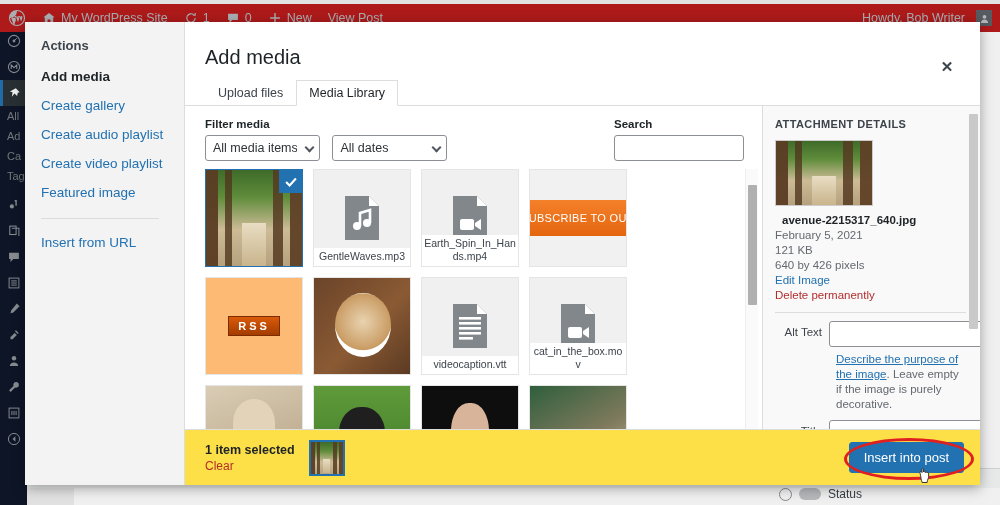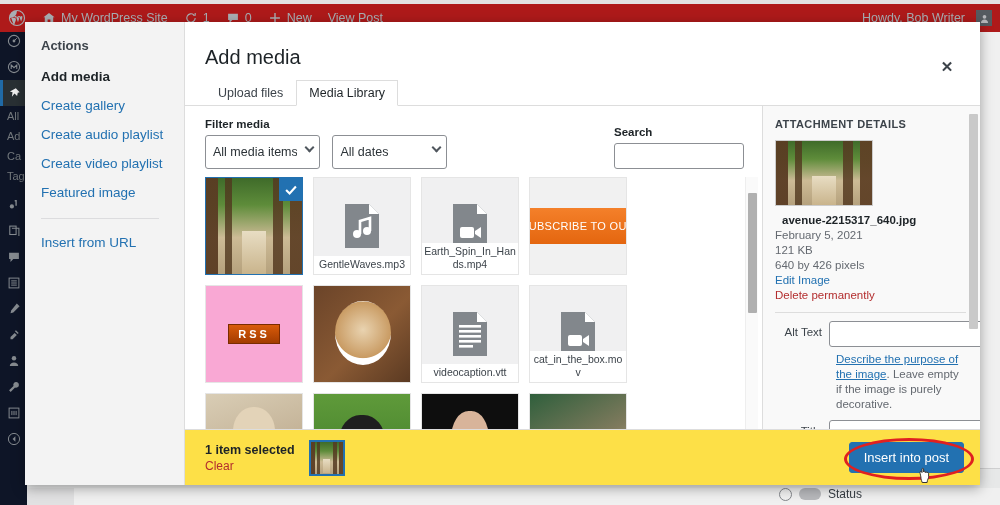--- a/index.html
+++ b/index.html
@@ -88,21 +88,21 @@
   }
   .tab.active { background:#fff; border-color:#ddd; border-bottom-color:#fff; color:#1d2327; }
 
   .body-row { flex:1; display:flex; min-height:0; }
   .grid-pane { flex:1; position:relative; min-width:0; display:flex; flex-direction:column; }
   .filters { padding: 12px 0 8px 20px; display:flex; align-items:flex-end; }
   .f-label { font-size: 11.5px; font-weight:700; color:#1d2327; margin-bottom:5px; display:block; }
   .selectwrap { position:relative; display:inline-block; margin-right: 8px; }
   select.fsel {
     appearance:none; -webkit-appearance:none;
-    width: 115px; height: 34px; font-size:12.5px; color:#2c3338;
+    width: 115px; height: 26px; font-size:12.5px; color:#2c3338;
     border:1px solid #8c8f94; border-radius:3px; background:#fff;
     padding: 0 22px 0 7px; font-family:"Liberation Sans", sans-serif;
   }
   .caret {
     position:absolute; right:7px; top:9px; width:7px; height:7px;
     border-right:2px solid #50575e; border-bottom:2px solid #50575e;
     transform: rotate(45deg); pointer-events:none;
   }
   .searchbox { margin-left: auto; margin-right: 18px; }
   input.sinp {
@@ -201,21 +201,21 @@
 
   .img-puppy { position:absolute; inset:0; background: linear-gradient(180deg,#5f9a3a,#3e7a28); }
   .img-puppy::after{ content:""; position:absolute; left:26%; top:22%; width:48%; height:58%;
       border-radius:46% 46% 40% 40%; background:#1f1f1f; }
 
   .img-subscribe { position:absolute; inset:0; background:#f1f1f1; display:flex; align-items:center; }
   .sub-band { width:100%; height:38%; background: linear-gradient(180deg,#f4802a,#e4660f);
       color:#fff; font-size:11px; display:flex; align-items:center; justify-content:center;
       letter-spacing:.3px; white-space:nowrap; }
 
-  .img-rss { position:absolute; inset:0; background:#f9a8d4; display:flex; align-items:center; justify-content:center; }
+  .img-rss { position:absolute; inset:0; background:#fdba74; display:flex; align-items:center; justify-content:center; }
   .rss-btn { background: linear-gradient(180deg,#d95b0a,#a33c00); color:#fff; font-size:11px; font-weight:700;
       padding: 3px 9px; border:1px solid #7a2c00; letter-spacing:3px; }
 
   .img-mask { position:absolute; inset:0; background:#0e0e0e; }
   .img-mask::after{ content:""; position:absolute; left:30%; top:18%; width:40%; height:62%;
       border-radius:46% 46% 40% 40%; background:#d8b49a; }
 
   .img-market { position:absolute; inset:0; background: linear-gradient(150deg,#2f5f3c,#7f7a5d 55%,#cdbfa6); }
 </style>
 </head>

